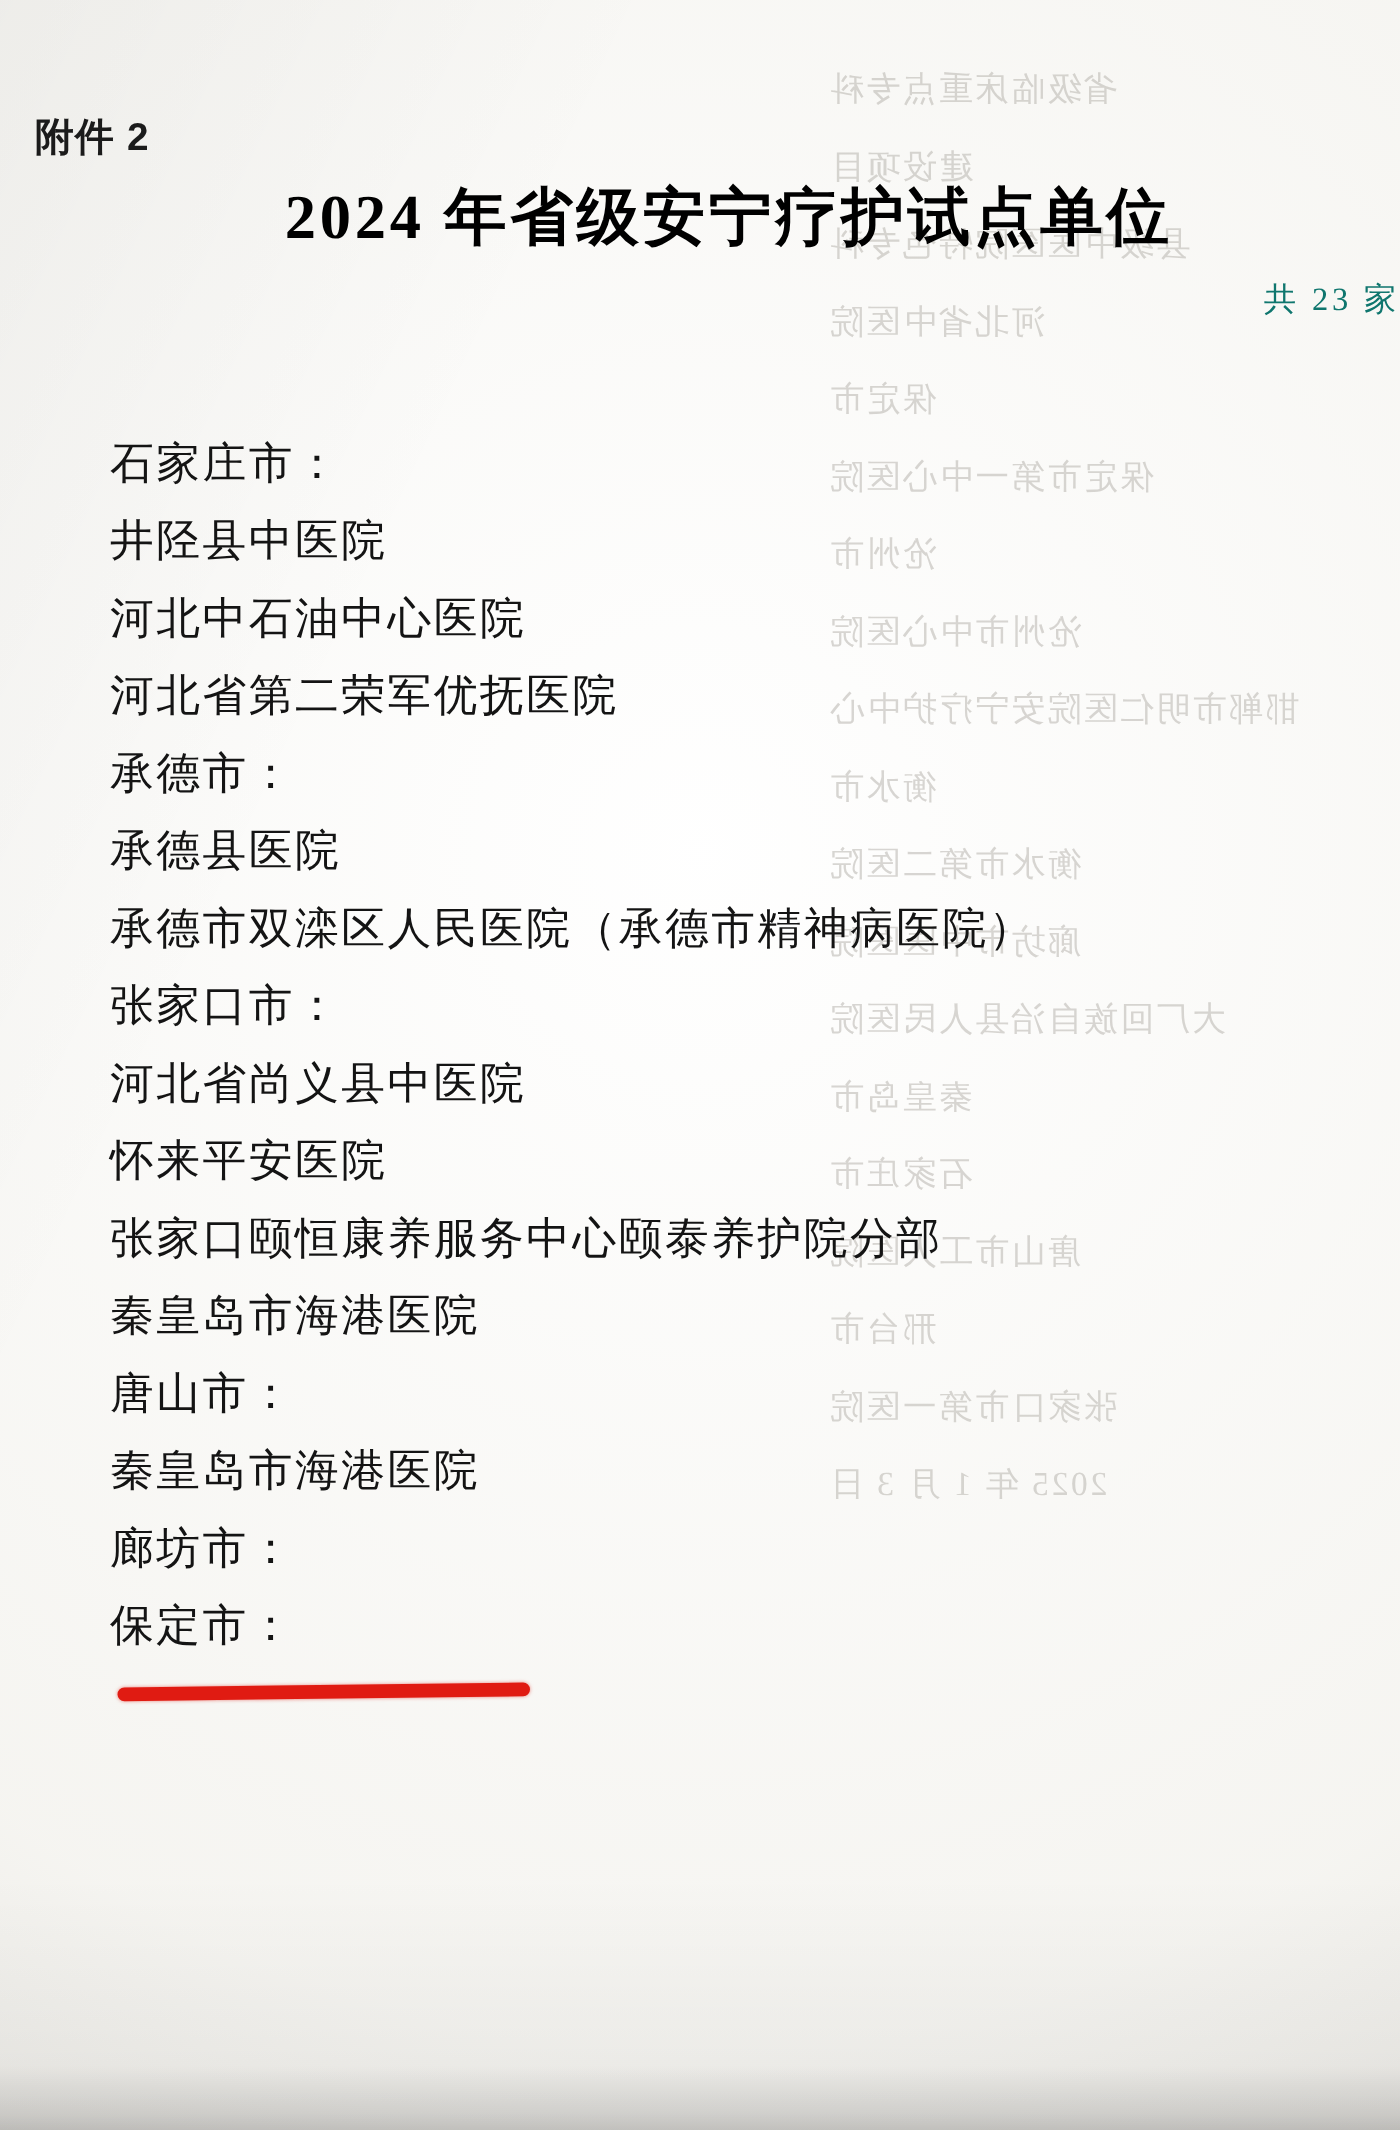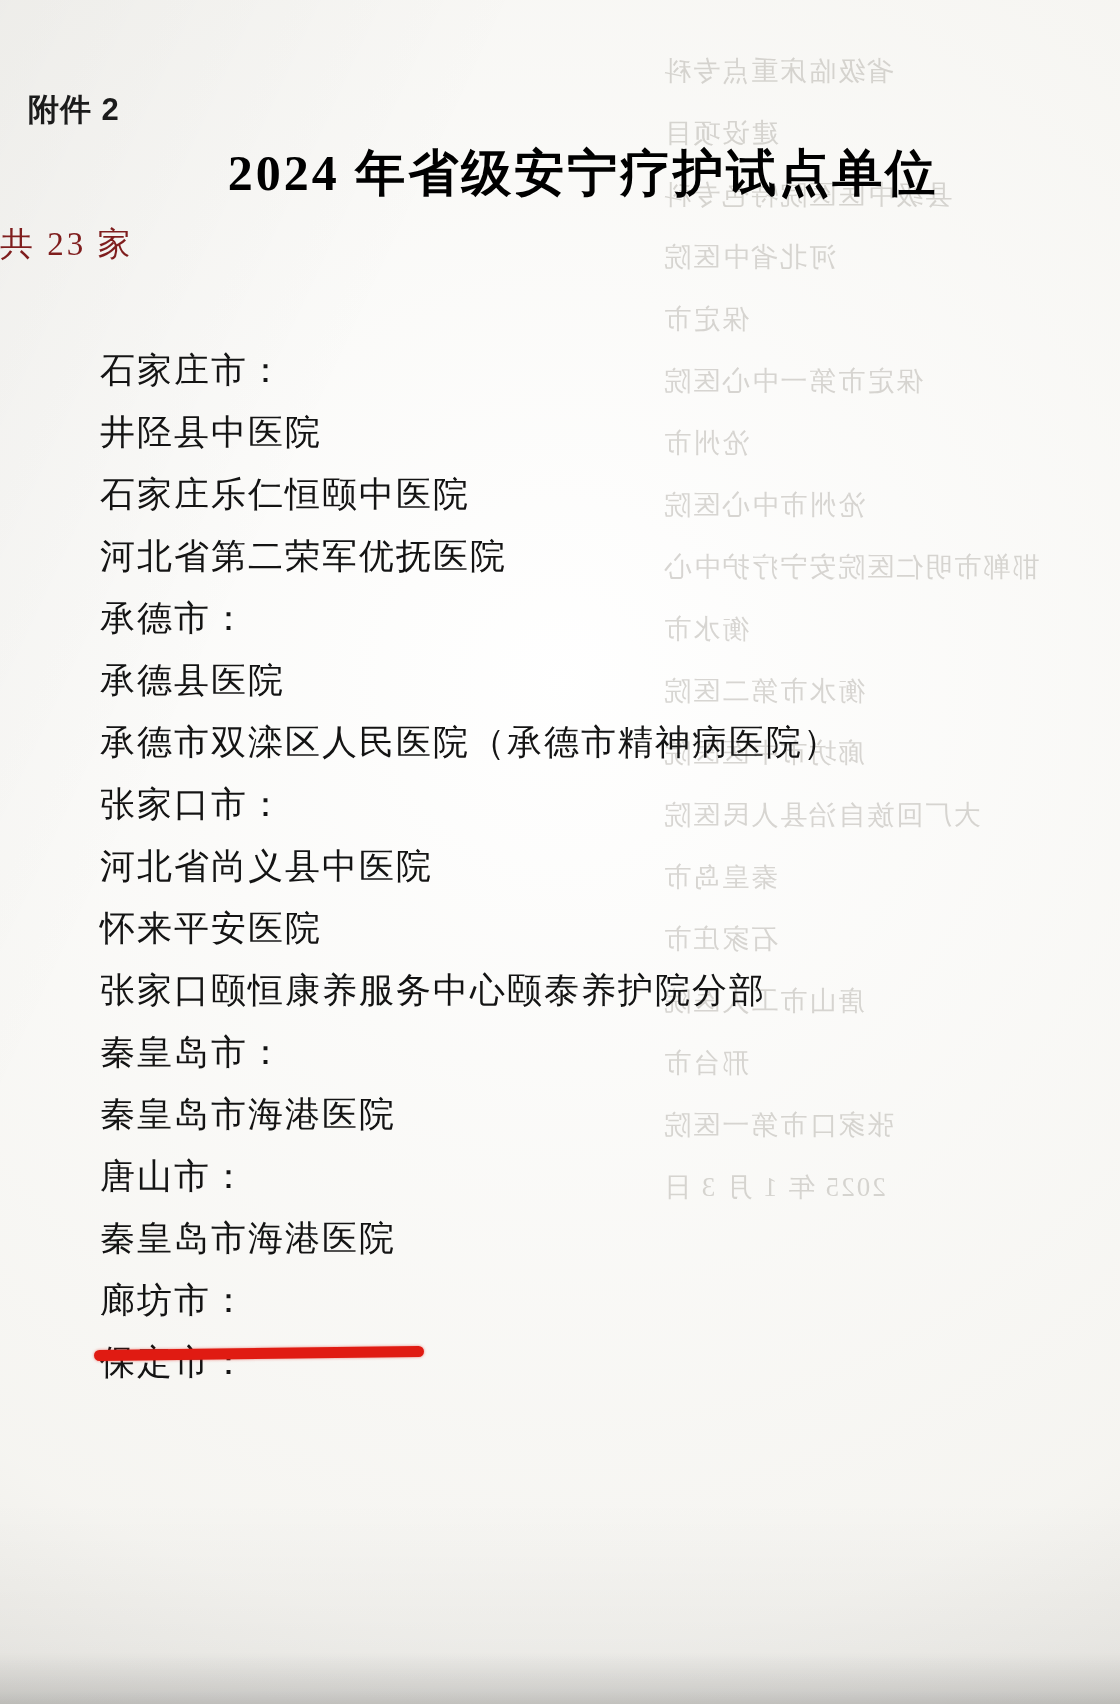--- a/index.html
+++ b/index.html
@@ -66,28 +66,28 @@
     font-weight: 700;
     color: #000000;
     letter-spacing: 3px;
     margin-left: 46px;
   }
   .doc-subtitle {
     position: absolute;
     left: 0;
     right: 0;
     top: 222px;
-    text-align: left;
-    font-size: 33px;
-    color: #7f1d1d;
+    text-align: right;
+    font-size: 26px;
+    color: #0f766e;
     letter-spacing: 3px;
   }
   .body-list {
     position: absolute;
-    left: 100px;
+    left: 88px;
     top: 340px;
     right: 60px;
   }
   .entry {
     font-size: 35px;
     line-height: 62px;
     color: #141414;
     letter-spacing: 2px;
     white-space: nowrap;
   }
@@ -145,30 +145,29 @@
 2025 年 1 月 3 日</div>
 
   <div class="attachment-label">附件 2</div>
 
   <div class="doc-title">2024 年省级安宁疗护试点单位</div>
   <div class="doc-subtitle">共 23 家</div>
 
   <div class="body-list">
     <div class="entry city">石家庄市：</div>
     <div class="entry unit">井陉县中医院</div>
-    <div class="entry unit">石家庄乐仁恒颐中医院</div>
+    <div class="entry unit">河北中石油中心医院</div>
     <div class="entry unit">河北省第二荣军优抚医院</div>
     <div class="entry city">承德市：</div>
     <div class="entry unit">承德县医院</div>
     <div class="entry unit">承德市双滦区人民医院（承德市精神病医院）</div>
     <div class="entry city">张家口市：</div>
     <div class="entry unit">河北省尚义县中医院</div>
     <div class="entry unit">怀来平安医院</div>
     <div class="entry unit">张家口颐恒康养服务中心颐泰养护院分部</div>
-    <div class="entry city">秦皇岛市：</div>
     <div class="entry unit">秦皇岛市海港医院</div>
     <div class="entry city">唐山市：</div>
     <div class="entry unit">秦皇岛市海港医院</div>
     <div class="entry city">廊坊市：</div>
     <div class="entry city">保定市：</div>
   </div>
 
   <div class="underline-mark"></div>
   <div class="bottom-shadow"></div>
 </div>

